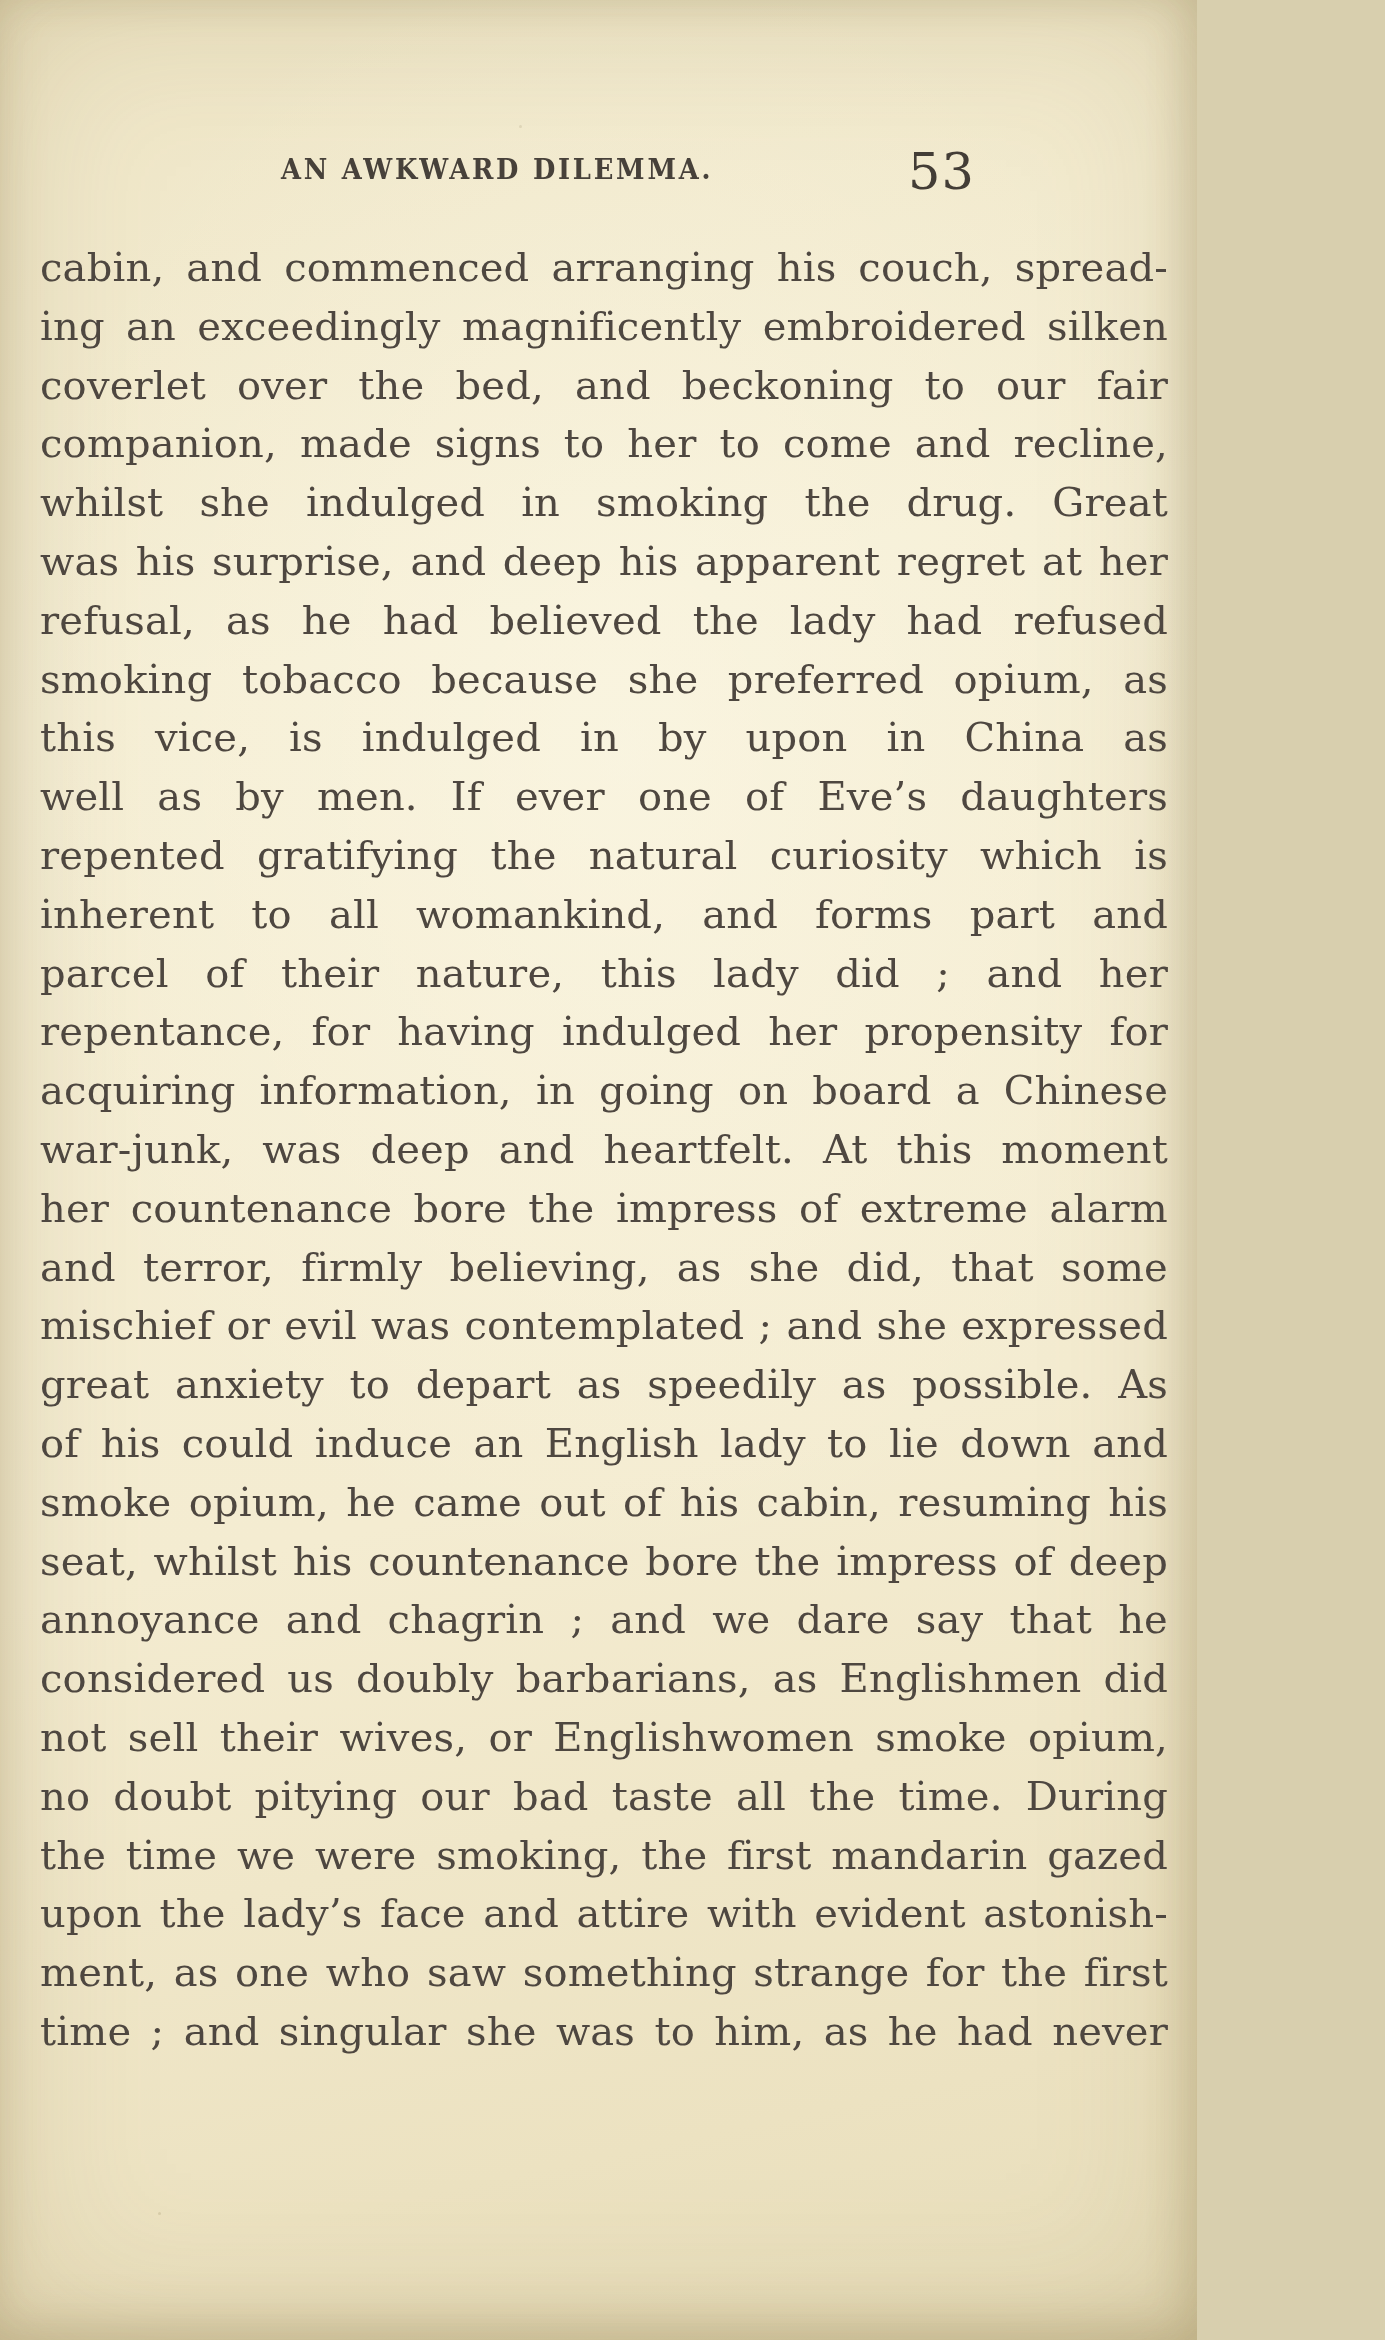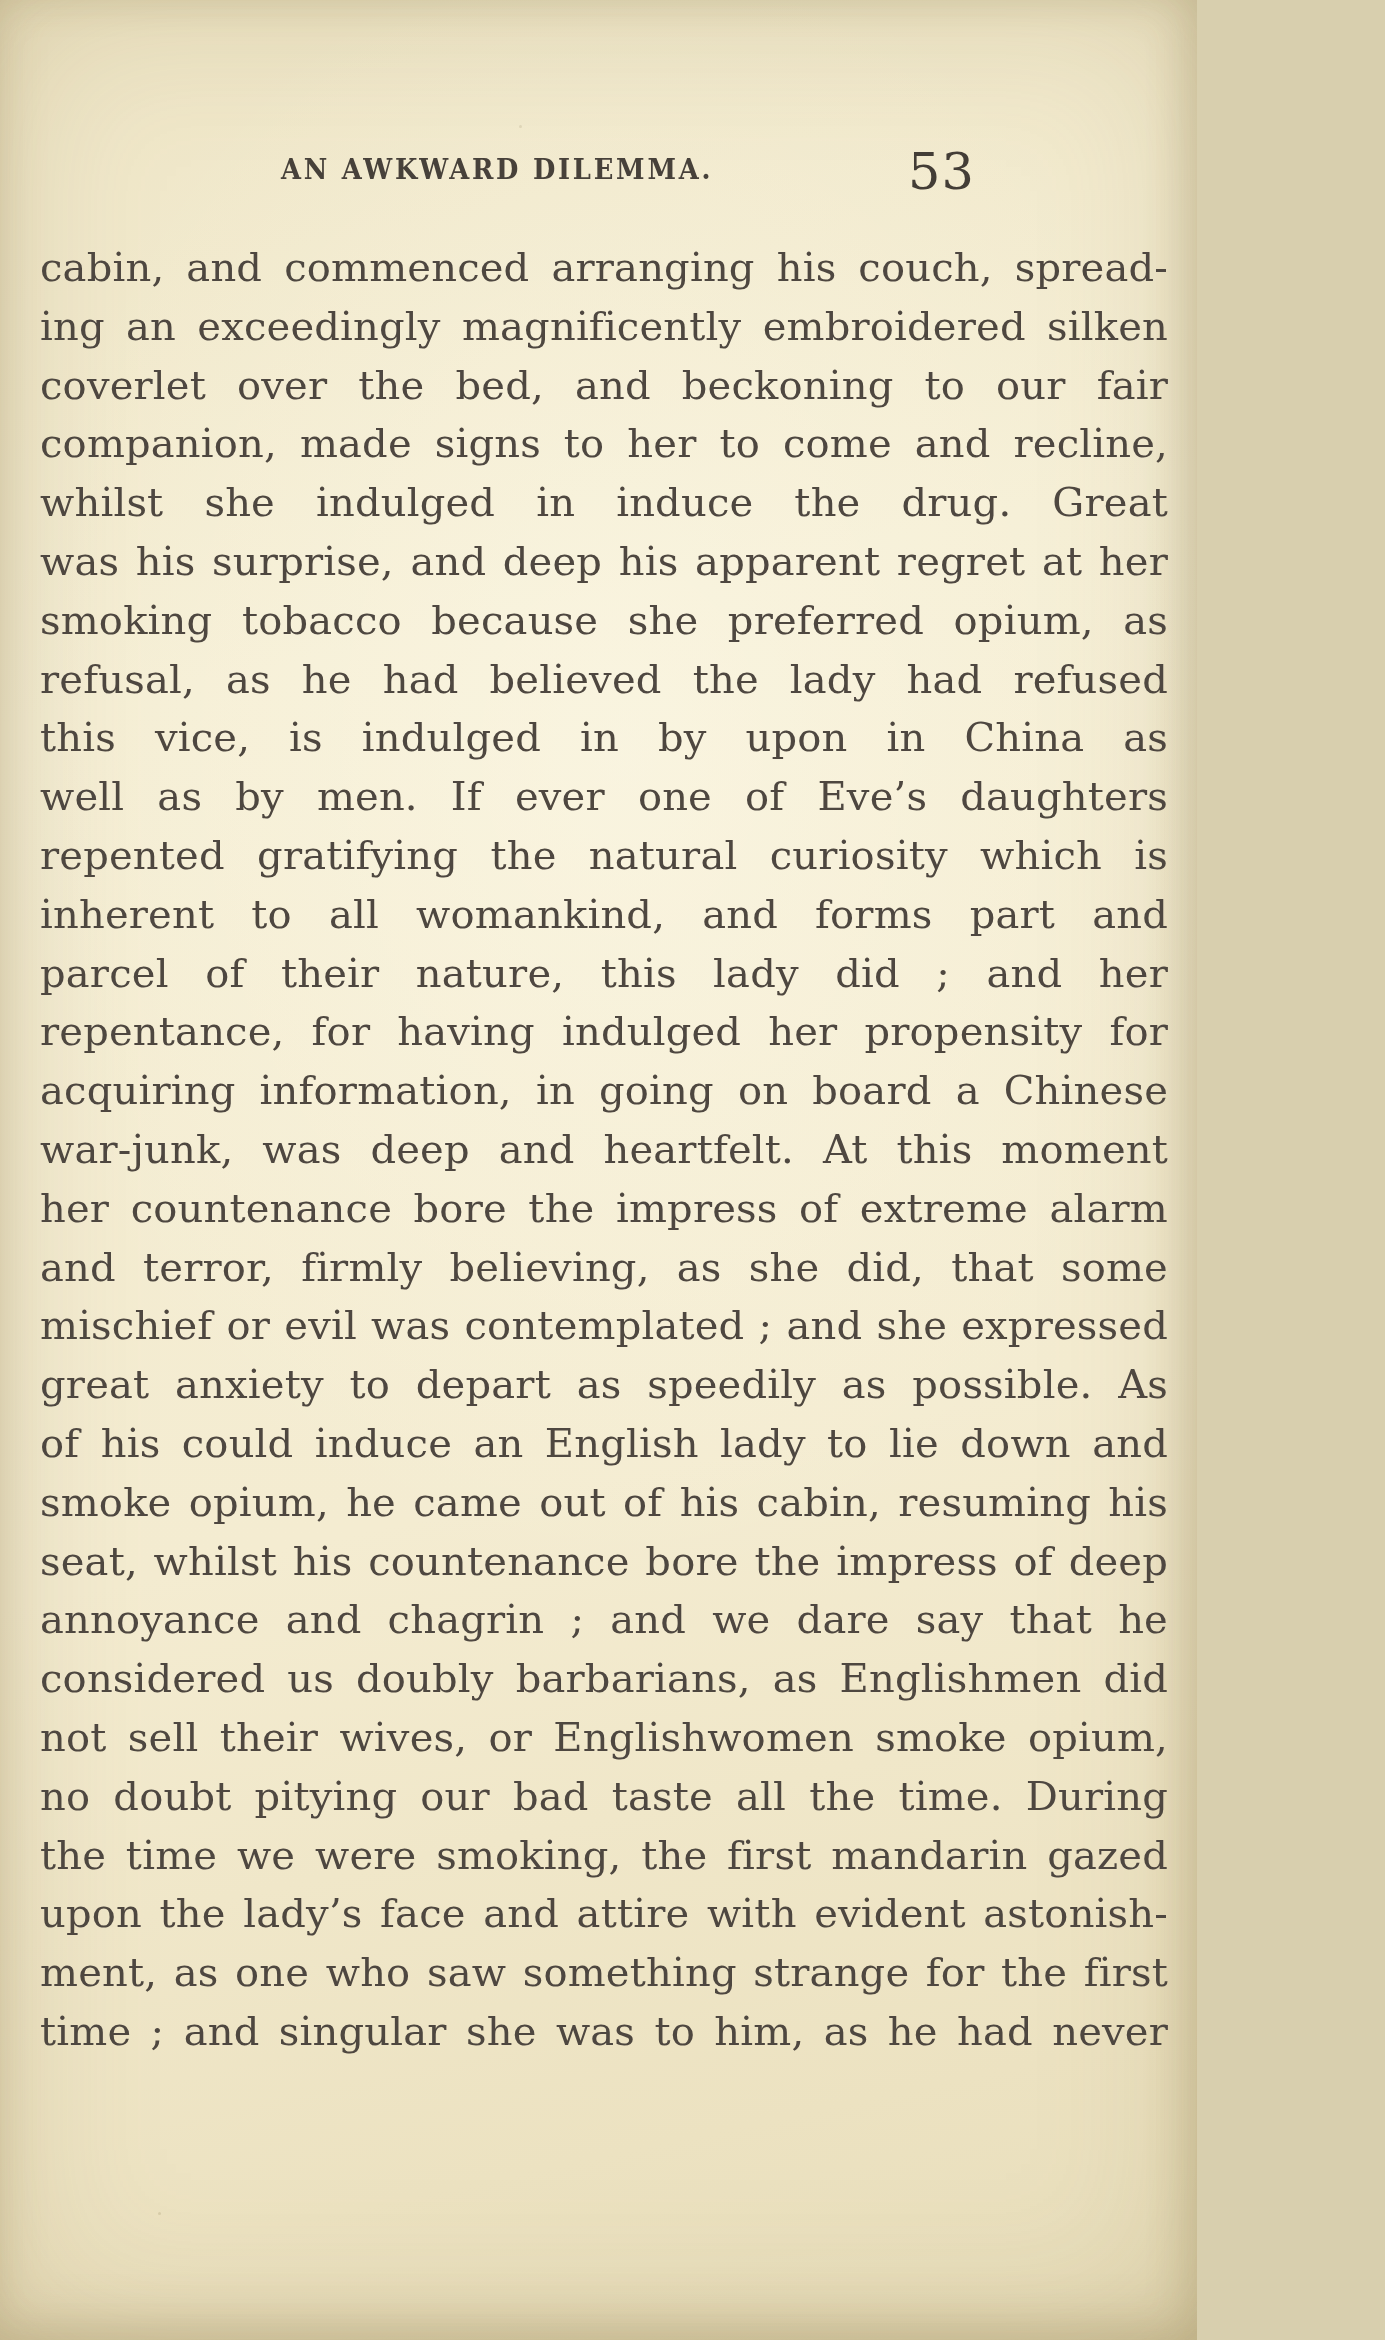--- a/index.html
+++ b/index.html
@@ -84,24 +84,24 @@
   <div class="header">
     <span class="running-title">AN AWKWARD DILEMMA.</span>
     <span class="page-number">53</span>
   </div>
 
   <div class="body-text">
       <div class="line">cabin, and commenced arranging his couch, spread-</div>
       <div class="line">ing an exceedingly magnificently embroidered silken</div>
       <div class="line">coverlet over the bed, and beckoning to our fair</div>
       <div class="line">companion, made signs to her to come and recline,</div>
-      <div class="line">whilst she indulged in induce the drug. Great</div>
+      <div class="line">whilst she indulged in smoking the drug. Great</div>
       <div class="line">was his surprise, and deep his apparent regret at her</div>
+      <div class="line">refusal, as he had believed the lady had refused</div>
       <div class="line">smoking tobacco because she preferred opium, as</div>
-      <div class="line">refusal, as he had believed the lady had refused</div>
       <div class="line">this vice, is indulged in by upon in China as</div>
       <div class="line">well as by men. If ever one of Eve’s daughters</div>
       <div class="line">repented gratifying the natural curiosity which is</div>
       <div class="line">inherent to all womankind, and forms part and</div>
       <div class="line">parcel of their nature, this lady did ; and her</div>
       <div class="line">repentance, for having indulged her propensity for</div>
       <div class="line">acquiring information, in going on board a Chinese</div>
       <div class="line">war-junk, was deep and heartfelt. At this moment</div>
       <div class="line">her countenance bore the impress of extreme alarm</div>
       <div class="line">and terror, firmly believing, as she did, that some</div>

